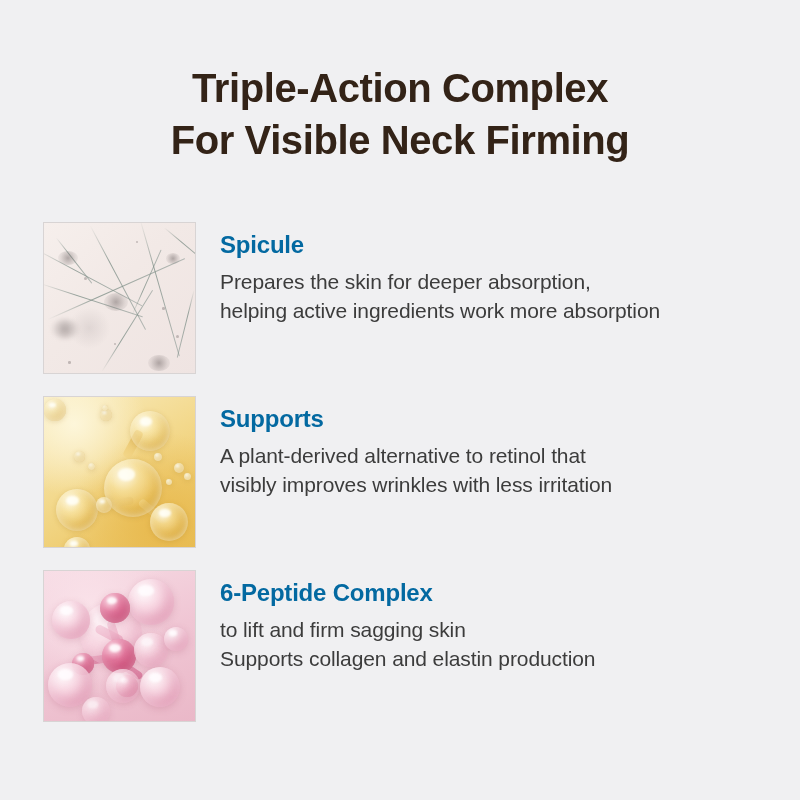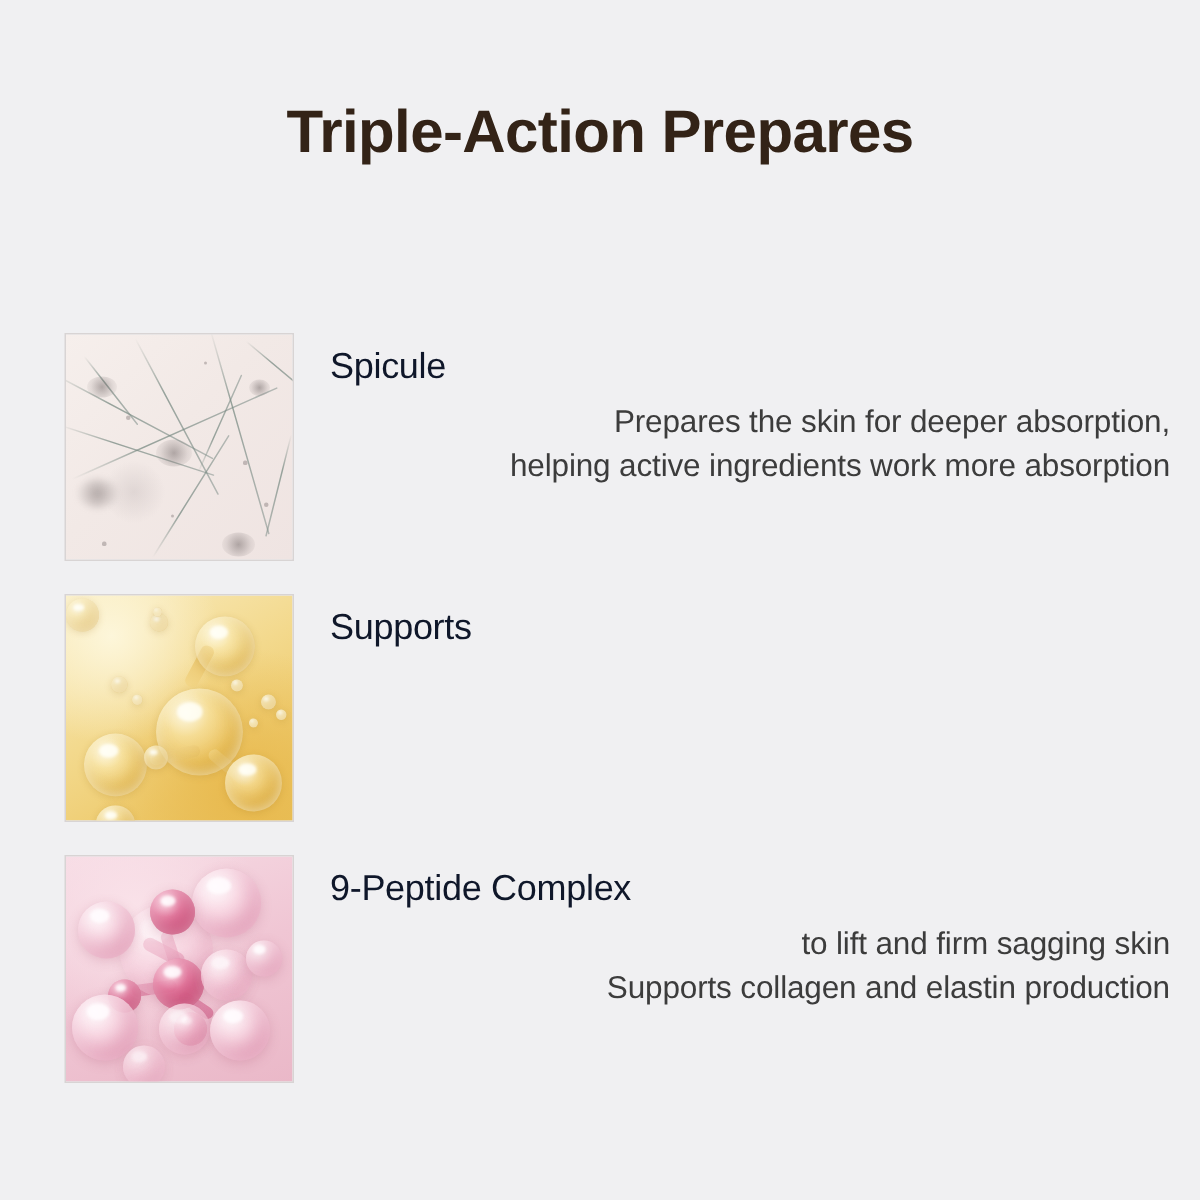--- a/index.html
+++ b/index.html
@@ -171,44 +171,45 @@
 
   
   .copy {
     position: absolute;
     left: 177px;
     top: 8px;
     width: 560px;
   }
 
   .ing-name {
-    color: #0f172a;
-    font-weight: normal;
+    color: #0369a1;
+    font-weight: bold;
     font-size: 24px;
     line-height: 30px;
     letter-spacing: -0.2px;
     margin-bottom: 7px;
     white-space: nowrap;
   }
 
   .ing-desc {
     color: #3c3c3c;
     font-size: 21px;
     line-height: 29px;
     letter-spacing: -0.1px;
   }
-  .ing-desc .line { display: block; white-space: nowrap; text-align: right; }
+  .ing-desc .line { display: block; white-space: nowrap; }
 </style>
 </head>
 <body>
 
 <div class="page">
 
   <h1 class="headline">
-    <span class="line">Triple-Action Prepares</span>
+    <span class="line">Triple-Action Complex</span>
+    <span class="line">For Visible Neck Firming</span>
   </h1>
 
   <div class="rows">
 
     <div class="row">
       <div class="thumb">
         <div class="art art-spicule">
           <div class="fiber" style="left:-8px;  top:26px;  width:120px; transform:rotate(28deg);"></div>
           <div class="fiber" style="left:4px;   top:96px;  width:150px; transform:rotate(-24deg);"></div>
           <div class="fiber" style="left:46px;  top:2px;   width:118px; transform:rotate(62deg);"></div>
@@ -259,20 +260,24 @@
           <div class="bub" style="left:130px; top:66px;  width:10px; height:10px;"></div>
           <div class="bub" style="left:140px; top:76px;  width:7px;  height:7px;"></div>
           <div class="bub" style="left:110px; top:56px;  width:8px;  height:8px;"></div>
           <div class="bub" style="left:20px;  top:140px; width:26px; height:24px;"></div>
           <div class="bub" style="left:58px;  top:8px;   width:6px;  height:6px;"></div>
           <div class="bub" style="left:122px; top:82px;  width:6px;  height:6px;"></div>
         </div>
       </div>
       <div class="copy">
         <div class="ing-name">Supports</div>
+        <div class="ing-desc">
+          <span class="line">A plant-derived alternative to retinol that</span>
+          <span class="line">visibly improves wrinkles with less irritation</span>
+        </div>
       </div>
     </div>
 
     <div class="row">
       <div class="thumb">
         <div class="art art-peptide">
           <div class="bond" style="left:52px; top:52px; width:30px; height:9px; transform:rotate(28deg);"></div>
           <div class="bond" style="left:66px; top:46px; width:26px; height:8px; transform:rotate(72deg);"></div>
           <div class="bond" style="left:44px; top:86px; width:30px; height:8px; transform:rotate(-8deg);"></div>
           <div class="bond" style="left:76px; top:88px; width:26px; height:8px; transform:rotate(34deg);"></div>
@@ -285,21 +290,21 @@
           <div class="sph deep" style="left:72px;  top:104px; width:22px; height:22px;"></div>
           <div class="sph pale" style="left:90px;  top:62px;  width:34px; height:34px; opacity:0.85;"></div>
           <div class="sph pale" style="left:120px; top:56px;  width:24px; height:24px;"></div>
           <div class="sph pale" style="left:4px;   top:92px;  width:44px; height:44px;"></div>
           <div class="sph pale" style="left:62px;  top:98px;  width:34px; height:34px; opacity:0.80;"></div>
           <div class="sph pale" style="left:96px;  top:96px;  width:40px; height:40px;"></div>
           <div class="sph pale" style="left:38px;  top:126px; width:28px; height:28px; opacity:0.75;"></div>
         </div>
       </div>
       <div class="copy">
-        <div class="ing-name">9-Peptide Complex</div>
+        <div class="ing-name">6-Peptide Complex</div>
         <div class="ing-desc">
           <span class="line">to lift and firm sagging skin</span>
           <span class="line">Supports collagen and elastin production</span>
         </div>
       </div>
     </div>
 
   </div>
 </div>
 

